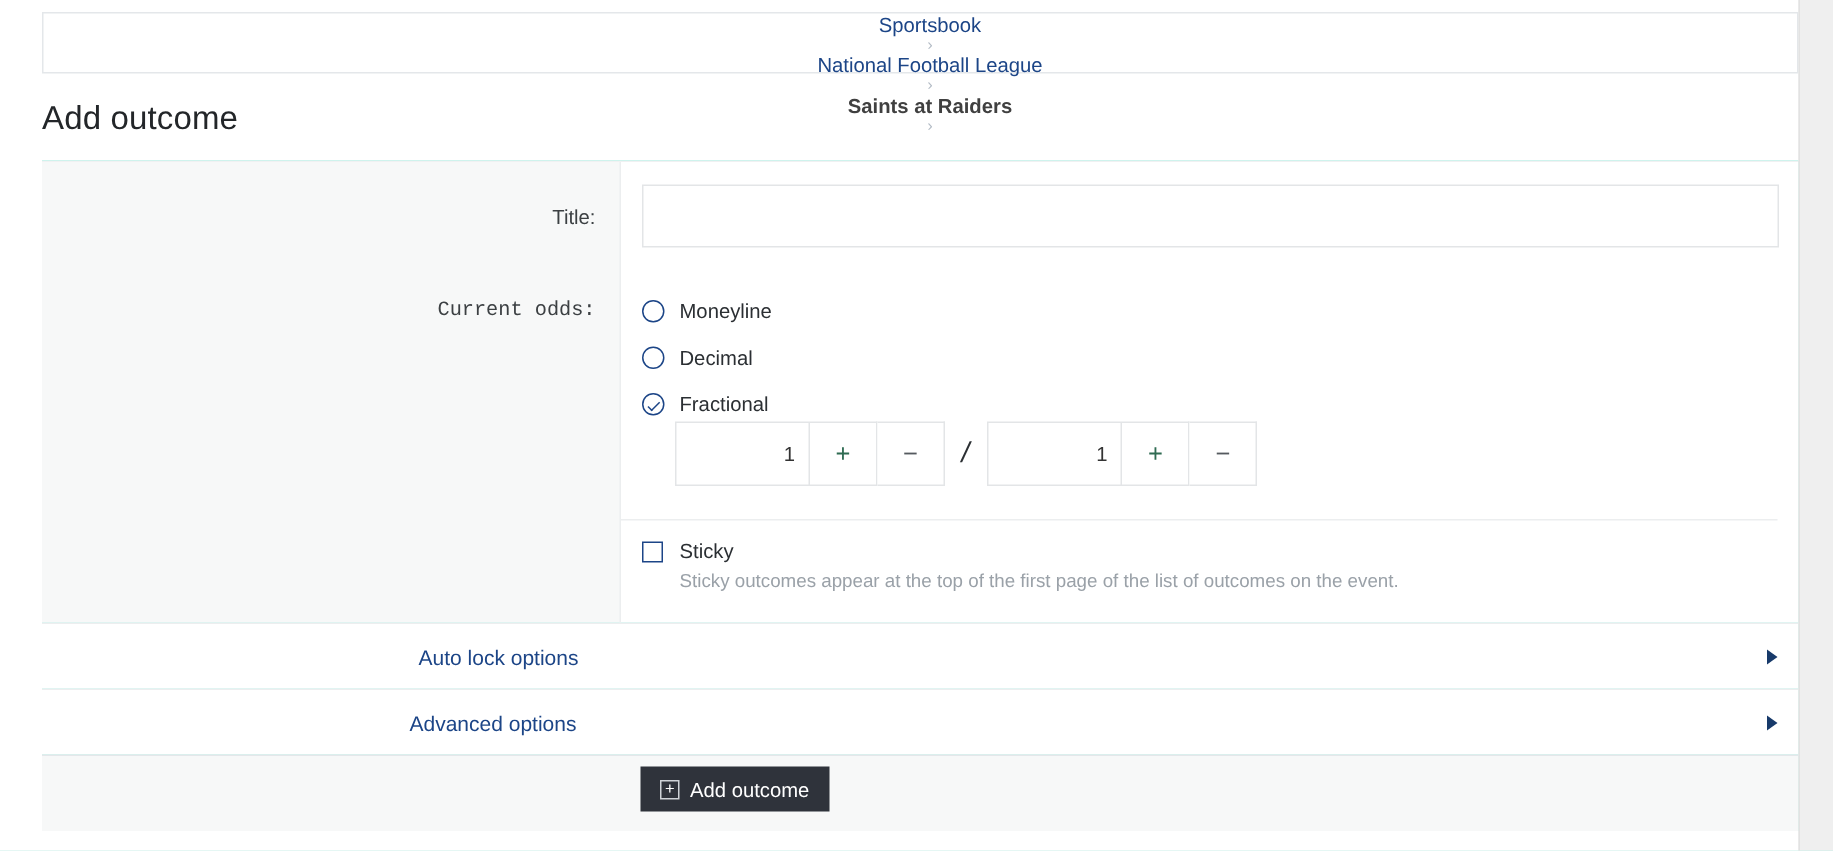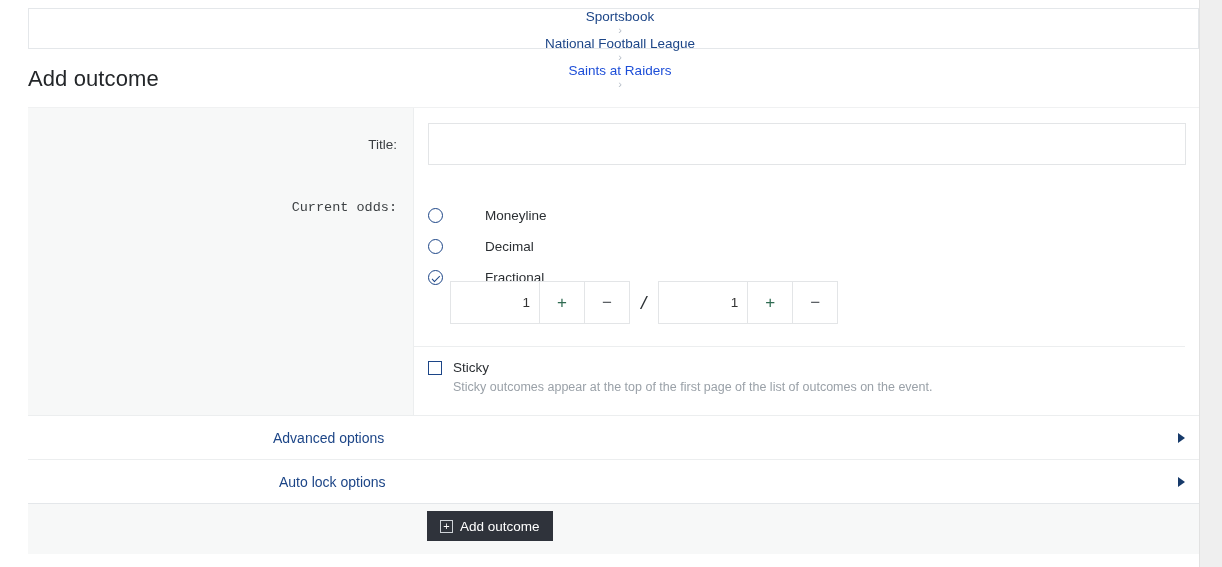--- a/index.html
+++ b/index.html
@@ -35,21 +35,21 @@
     align-items: center;
     padding-left: 13px;
     flex-direction: column;
   }
   .crumb {
     font-size: 13.5px;
     color: #1c4587;
     text-decoration: none;
     white-space: nowrap;
   }
-  .crumb.current { font-weight: normal; color: #1d4ed8; }
+  .crumb.current { font-weight: bold; color: #404040; }
   .crumb-sep {
     font-size: 11px;
     color: #b4bcc6;
     margin: 0 9px;
     user-select: none;
   }
 
   
   .page-title {
     position: absolute;
@@ -115,24 +115,23 @@
   }
 
   
   .radio-group {
     position: absolute;
     left: 14px; top: 84px;
     width: 760px;
   }
   .radio-row {
     display: flex;
-    align-items: flex-end;
+    align-items: center;
     height: 31px;
     cursor: pointer;
-    gap: 32px;
   }
   .radio-mark {
     width: 15px; height: 15px;
     border: 1.6px solid #1c4587;
     border-radius: 50%;
     flex: none;
     margin-right: 10px;
     position: relative;
     background: #fff;
   }
@@ -352,25 +351,25 @@
             <span class="check-mark"></span>
             <span class="sticky-label">Sticky</span>
           </div>
           <div class="sticky-help">Sticky outcomes appear at the top of the first page of the list of outcomes on the event.</div>
         </div>
 
       </div>
     </div>
 
     <div class="acc-row">
-      <span class="acc-label" style="left:245px;">Advanced options</span>
+      <span class="acc-label" style="left:251px;">Auto lock options</span>
       <span class="arrow"></span>
     </div>
     <div class="acc-row">
-      <span class="acc-label" style="left:251px;">Auto lock options</span>
+      <span class="acc-label" style="left:245px;">Advanced options</span>
       <span class="arrow"></span>
     </div>
 
     <div class="card-footer">
       <button class="submit-btn">
         <span class="plus-box">+</span>
         <span>Add outcome</span>
       </button>
     </div>
 

